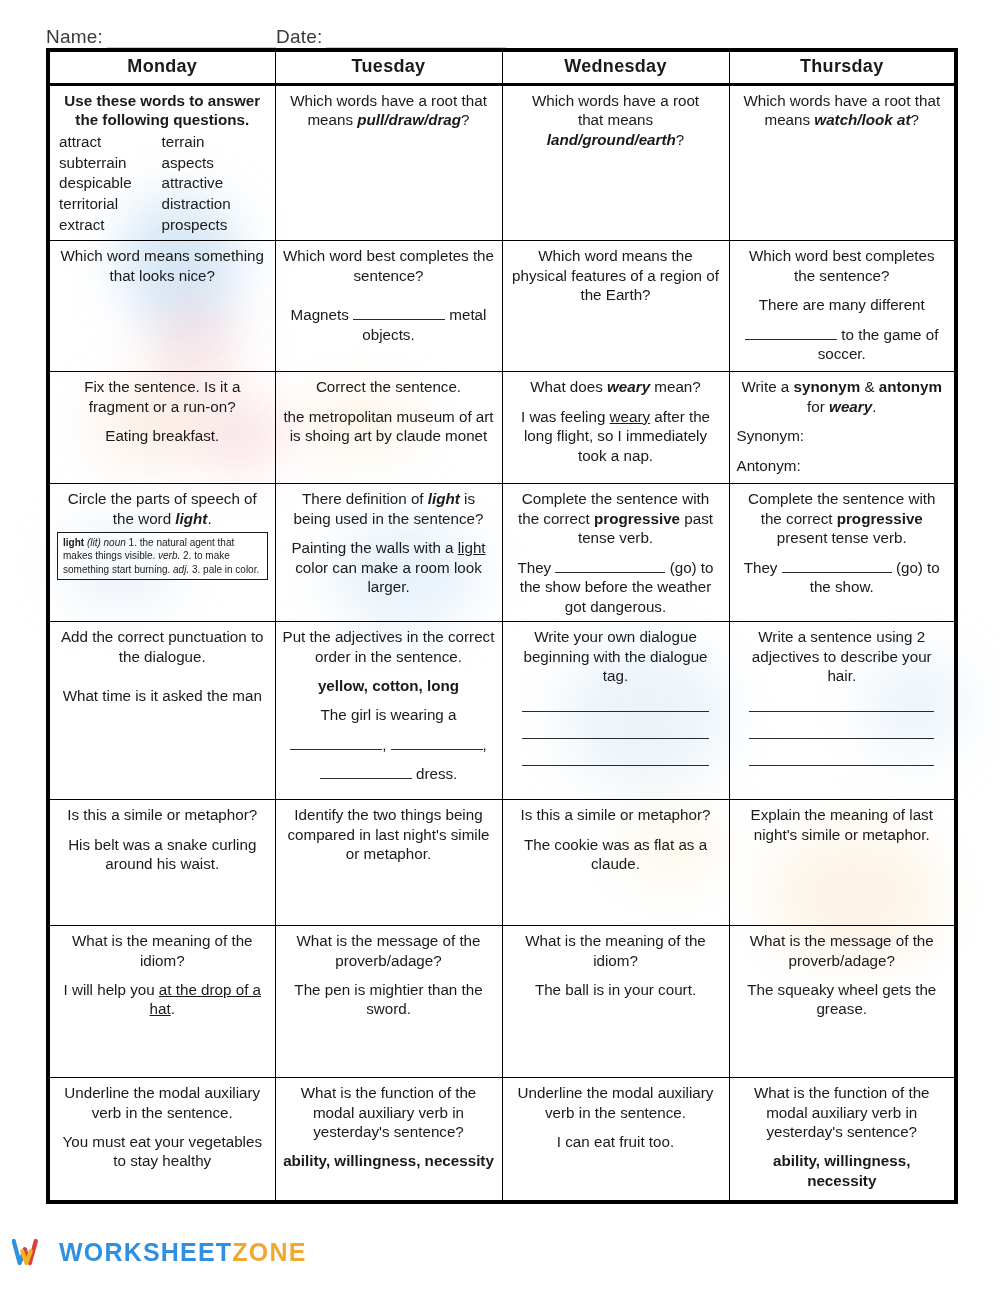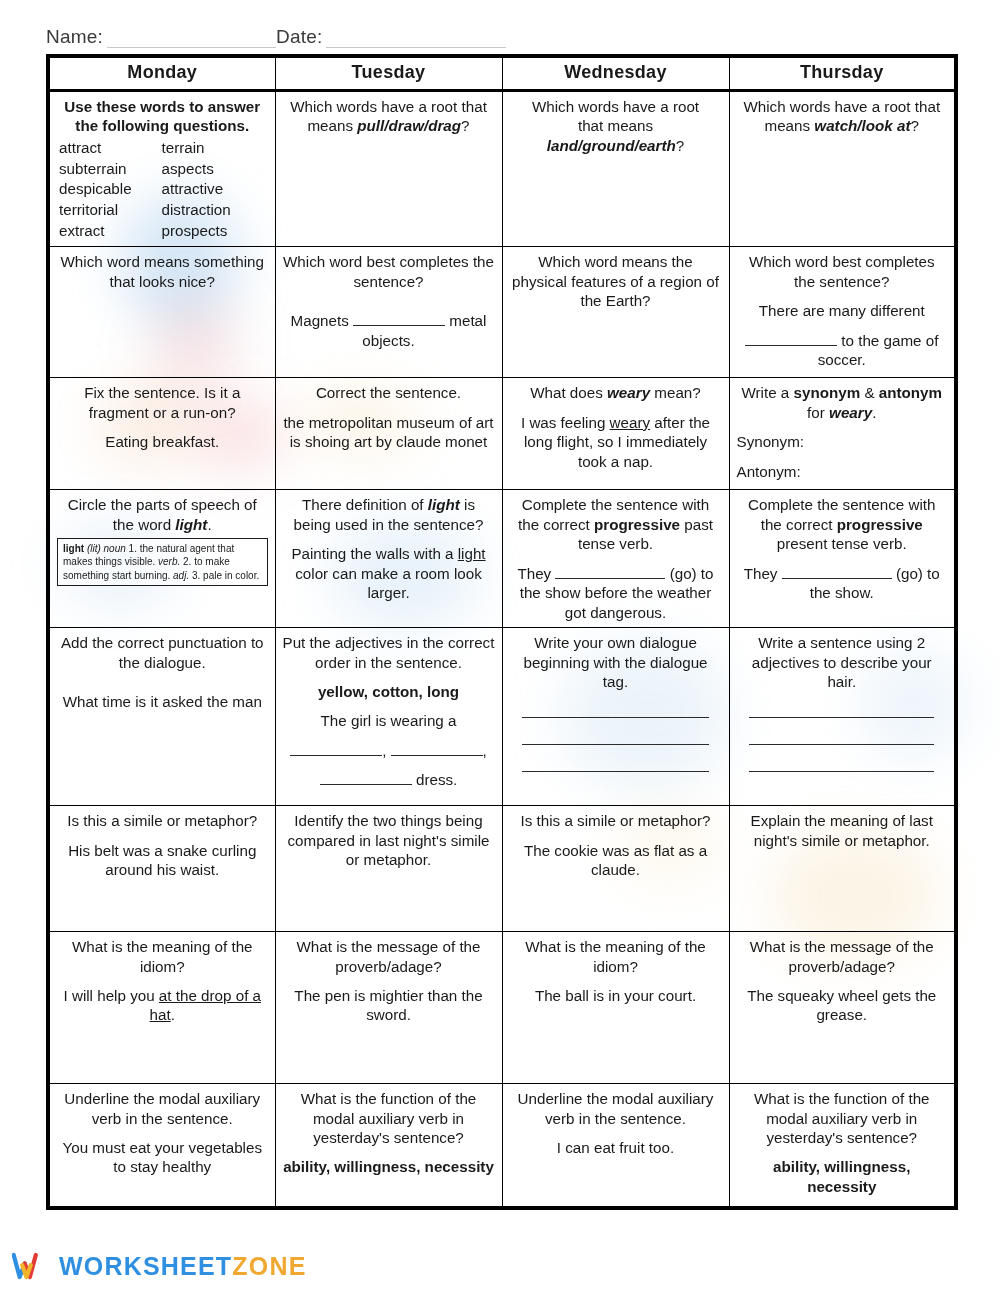--- a/index.html
+++ b/index.html
@@ -21,21 +21,21 @@
   .blob { position: absolute; border-radius: 50%; filter: blur(26px); }
 
   .page { position: relative; z-index: 2; padding: 26px 46px 0 46px; box-sizing: border-box; }
 
   
   .topbar {
     display: flex;
     align-items: flex-end;
     font-size: 19px;
     color: #3a3a3a;
-    margin-bottom: 6px;
+    margin-bottom: 0;
     letter-spacing: .2px;
   }
   .topbar .name-field { width: 230px; display: flex; align-items: flex-end; }
   .topbar .label { white-space: nowrap; }
   .topbar .rule { flex: 1; border-bottom: 1px solid #c9c9c9; margin-left: 4px; height: 14px; }
   .topbar .title { flex: 1; text-align: center; white-space: nowrap; }
   .topbar .date-field { width: 230px; display: flex; align-items: flex-end; justify-content: flex-start; }
 
   
   table.sheet {
@@ -103,21 +103,21 @@
     width: 88%;
   }
   .uline { display: inline-block; border-bottom: 1.4px solid #2b2b2b; }
   .u-md { width: 92px; }
   .u-lg { width: 110px; }
 
   
   .footer {
     position: absolute;
     left: 8px;
-    bottom: 10px;
+    bottom: 24px;
     display: flex;
     align-items: center;
     z-index: 3;
   }
   .logo-mark { width: 34px; height: 30px; margin: 0 13px 0 4px; }
   .logo-text {
     font-size: 25px;
     font-weight: bold;
     letter-spacing: 1.2px;
   }

